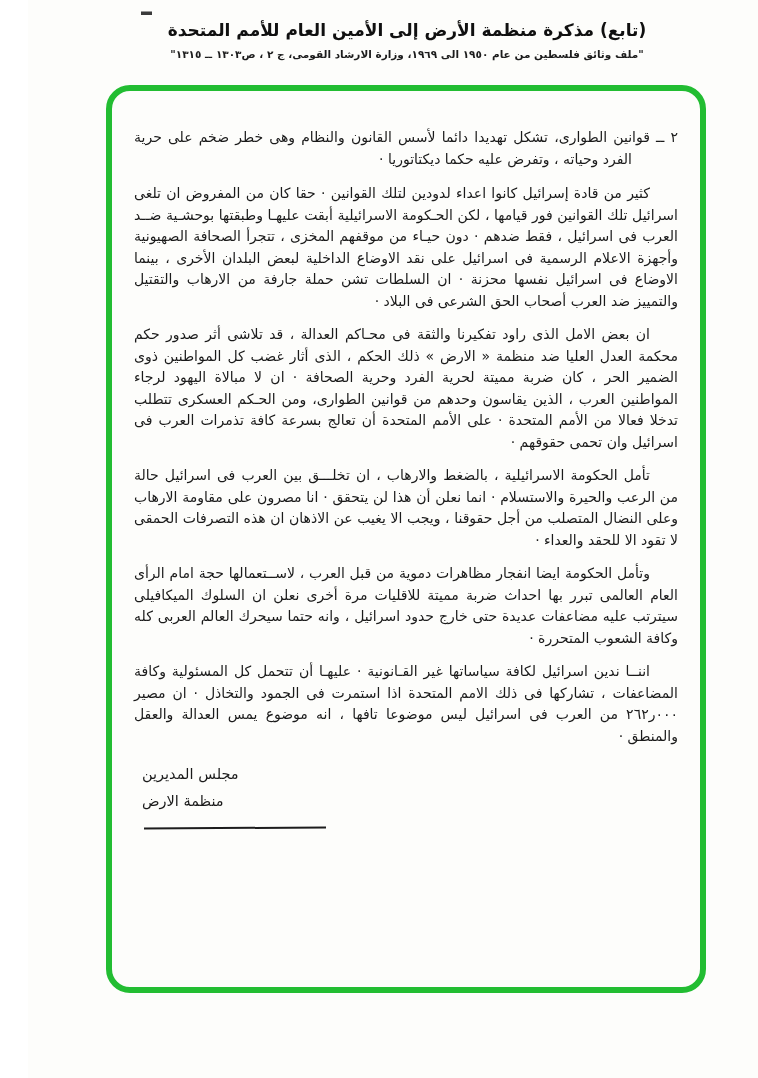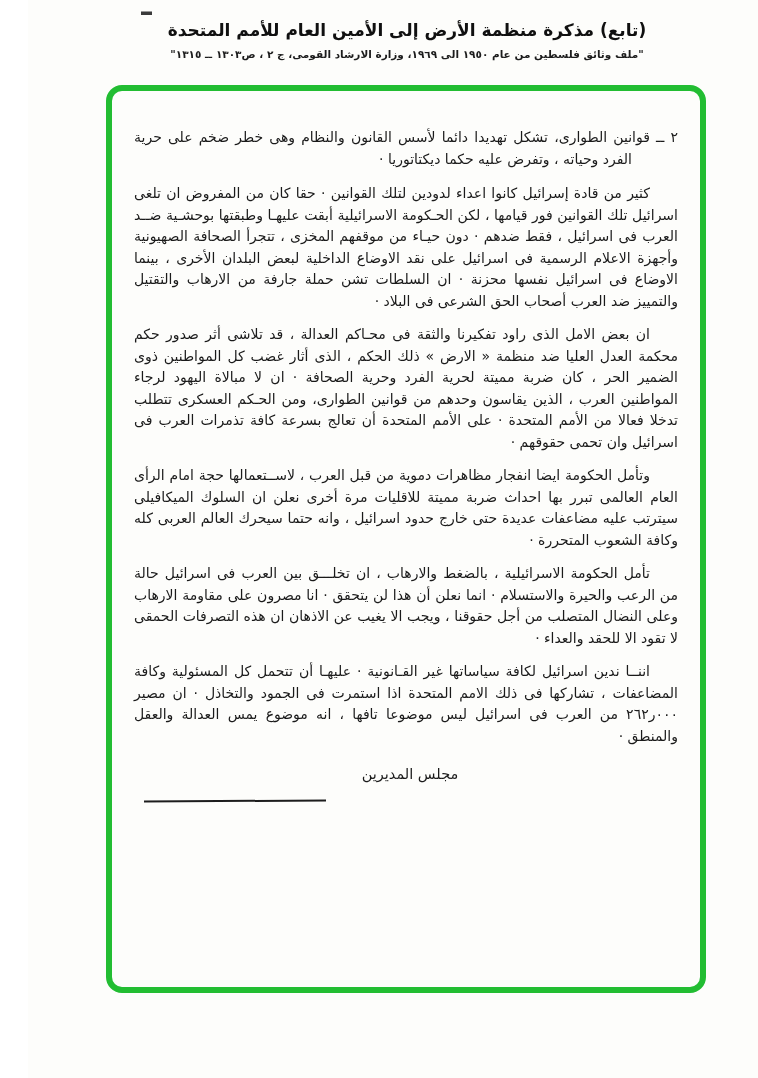--- a/index.html
+++ b/index.html
@@ -25,21 +25,21 @@
     color:#101010;
   }
   .subtitle{
     margin-top:8px;font-size:10.5px;font-weight:bold;color:#1c1c1c;
   }
   .frame{
     position:absolute;left:78px;top:85px;
     width:600px;height:908px;
     box-sizing:border-box;
     border:6px solid #22bd32;
-    border-radius:16px;
+    border-radius:24px;
     padding:36px 22px 0 22px;
   }
   .content{
     direction:rtl;
     text-align:justify;
     font-size:14px;
     line-height:21.5px;
     color:#1a1a1a;
   }
   .item{
@@ -52,21 +52,21 @@
     margin:12px 0;
     text-indent:28px;
   }
   .signature{
     margin-top:14px;
     text-align:left;
     padding-left:8px;
     line-height:27px;
     font-size:14.5px;
   }
-  .signature div{white-space:nowrap;text-align:center;}
+  .signature div{white-space:nowrap;}
   .divider{
     width:182px;height:2px;background:#1d1d1d;
     margin:12px 352px 0 0; 
     transform:rotate(-0.35deg);
   }
   .page-number{
     position:absolute;bottom:28px;left:0;right:0;
     text-align:center;font-size:13px;font-weight:bold;color:#222;
   }
 </style>
@@ -86,26 +86,27 @@
     <div class="content">
 
       <div class="item">
         <span class="marker">٢ ــ</span>
         <span>قوانين الطوارى، تشكل تهديدا دائما لأسس القانون والنظام وهى خطر ضخم على حرية الفرد وحياته ، وتفرض عليه حكما ديكتاتوريا ·</span>
       </div>
 
 
       <p class="para">كثير من قادة إسرائيل كانوا اعداء لدودين لتلك القوانين · حقا كان من المفروض ان تلغى اسرائيل تلك القوانين فور قيامها ، لكن الحـكومة الاسرائيلية أبقت عليهـا وطبقتها بوحشـية ضــد العرب فى اسرائيل ، فقط ضدهم · دون حيـاء من موقفهم المخزى ، تتجرأ الصحافة الصهيونية وأجهزة الاعلام الرسمية فى اسرائيل على نقد الاوضاع الداخلية لبعض البلدان الأخرى ، بينما الاوضاع فى اسرائيل نفسها محزنة · ان السلطات تشن حملة جارفة من الارهاب والتقتيل والتمييز ضد العرب أصحاب الحق الشرعى فى البلاد ·</p>
       <p class="para">ان بعض الامل الذى راود تفكيرنا والثقة فى محـاكم العدالة ، قد تلاشى أثر صدور حكم محكمة العدل العليا ضد منظمة « الارض » ذلك الحكم ، الذى أثار غضب كل المواطنين ذوى الضمير الحر ، كان ضربة مميتة لحرية الفرد وحرية الصحافة · ان لا مبالاة اليهود لرجاء المواطنين العرب ، الذين يقاسون وحدهم من قوانين الطوارى، ومن الحـكم العسكرى تتطلب تدخلا فعالا من الأمم المتحدة · على الأمم المتحدة أن تعالج بسرعة كافة تذمرات العرب فى اسرائيل وان تحمى حقوقهم ·</p>
+      <p class="para">تأمل الحكومة الاسرائيلية ، بالضغط والارهاب ، ان تخلـــق بين العرب فى اسرائيل حالة من الرعب والحيرة والاستسلام · انما نعلن أن هذا لن يتحقق · انا مصرون على مقاومة الارهاب وعلى النضال المتصلب من أجل حقوقنا ، ويجب الا يغيب عن الاذهان ان هذه التصرفات الحمقى لا تقود الا للحقد والعداء ·</p>
       <p class="para">وتأمل الحكومة ايضا انفجار مظاهرات دموية من قبل العرب ، لاســتعمالها حجة امام الرأى العام العالمى تبرر بها احداث ضربة مميتة للاقليات مرة أخرى نعلن ان السلوك الميكافيلى سيترتب عليه مضاعفات عديدة حتى خارج حدود اسرائيل ، وانه حتما سيحرك العالم العربى كله وكافة الشعوب المتحررة ·</p>
-      <p class="para">تأمل الحكومة الاسرائيلية ، بالضغط والارهاب ، ان تخلـــق بين العرب فى اسرائيل حالة من الرعب والحيرة والاستسلام · انما نعلن أن هذا لن يتحقق · انا مصرون على مقاومة الارهاب وعلى النضال المتصلب من أجل حقوقنا ، ويجب الا يغيب عن الاذهان ان هذه التصرفات الحمقى لا تقود الا للحقد والعداء ·</p>
       <p class="para">اننــا ندين اسرائيل لكافة سياساتها غير القـانونية · عليهـا أن تتحمل كل المسئولية وكافة المضاعفات ، تشاركها فى ذلك الامم المتحدة اذا استمرت فى الجمود والتخاذل · ان مصير ٠٠٠ر٢٦٢ من العرب فى اسرائيل ليس موضوعا تافها ، انه موضوع يمس العدالة والعقل والمنطق ·</p>
 
       <div class="signature">
         <div>مجلس المديرين</div>
+        <div>منظمة الارض</div>
       </div>
 
       <div class="divider"></div>
 
     </div>
   </div>
 
 
 </div>
 

